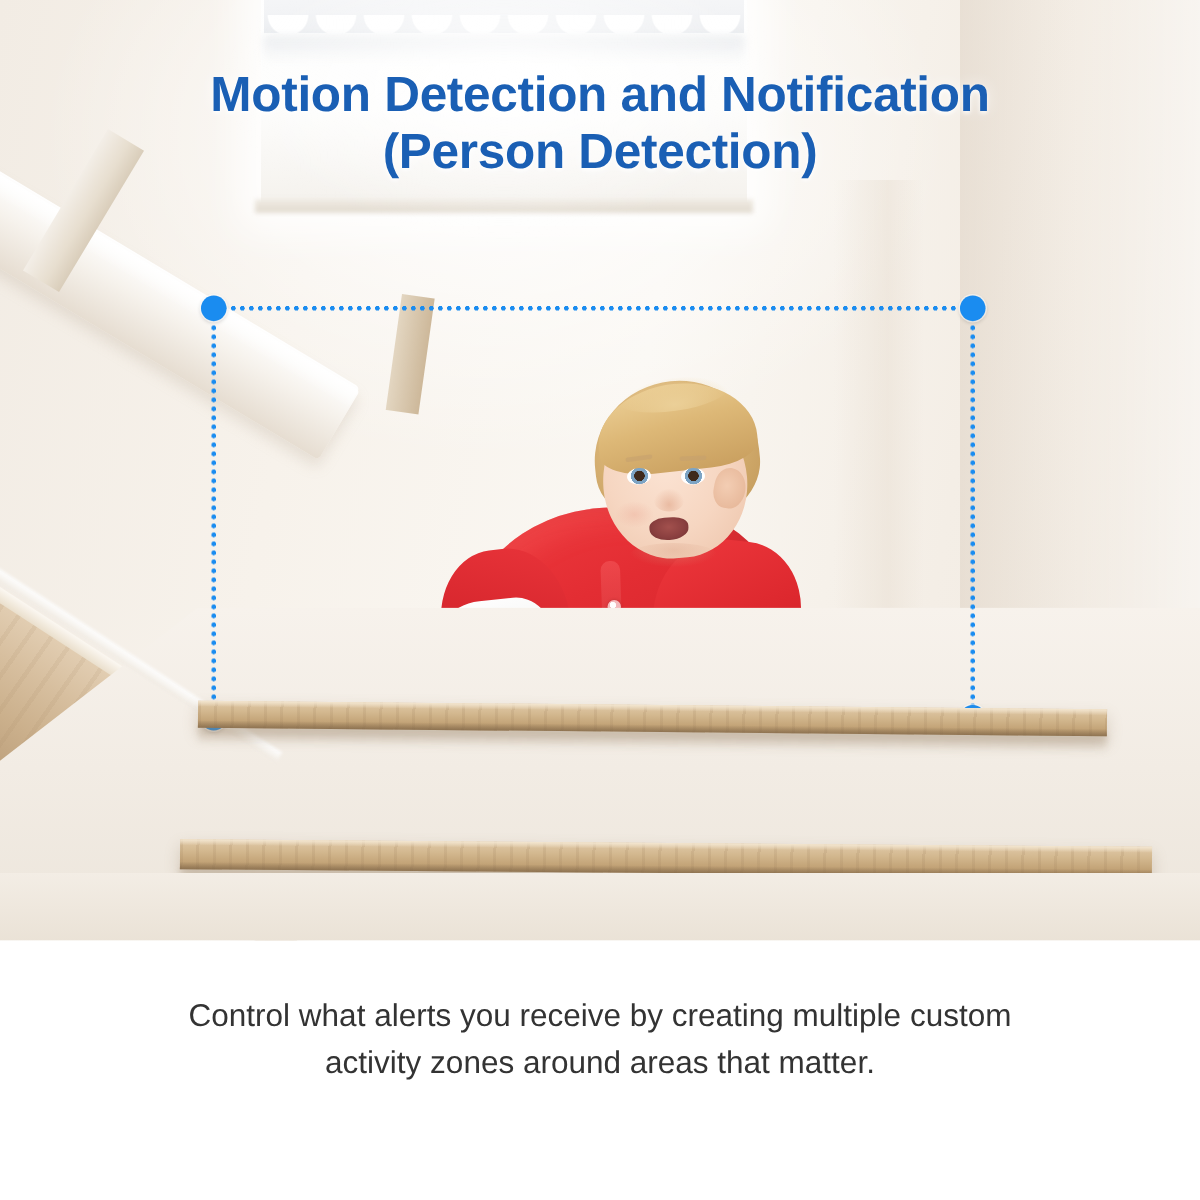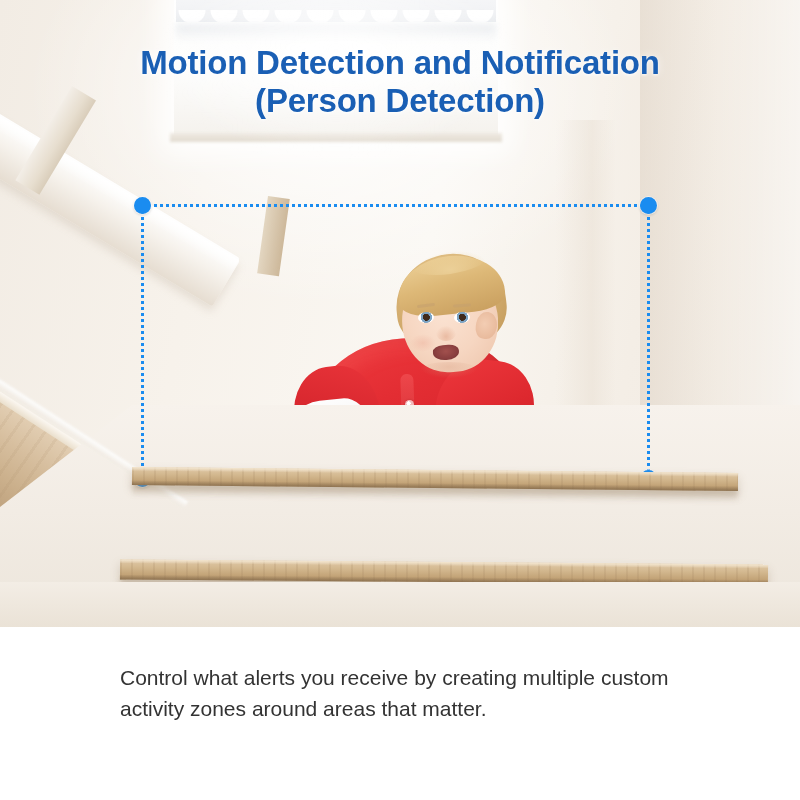--- a/index.html
+++ b/index.html
@@ -359,20 +359,21 @@
     left:0; top:627px;
     width:800px; height:173px;
     background:#ffffff;
     display:flex;
     align-items:flex-start;
     justify-content:center;
   }
   .caption-text {
     width:560px;
     margin-top:36px;
+    text-align:center;
     font-size:21px;
     line-height:1.46;
     color:#333333;
   }
 </style>
 </head>
 <body>
 
 <div id="page">
 

